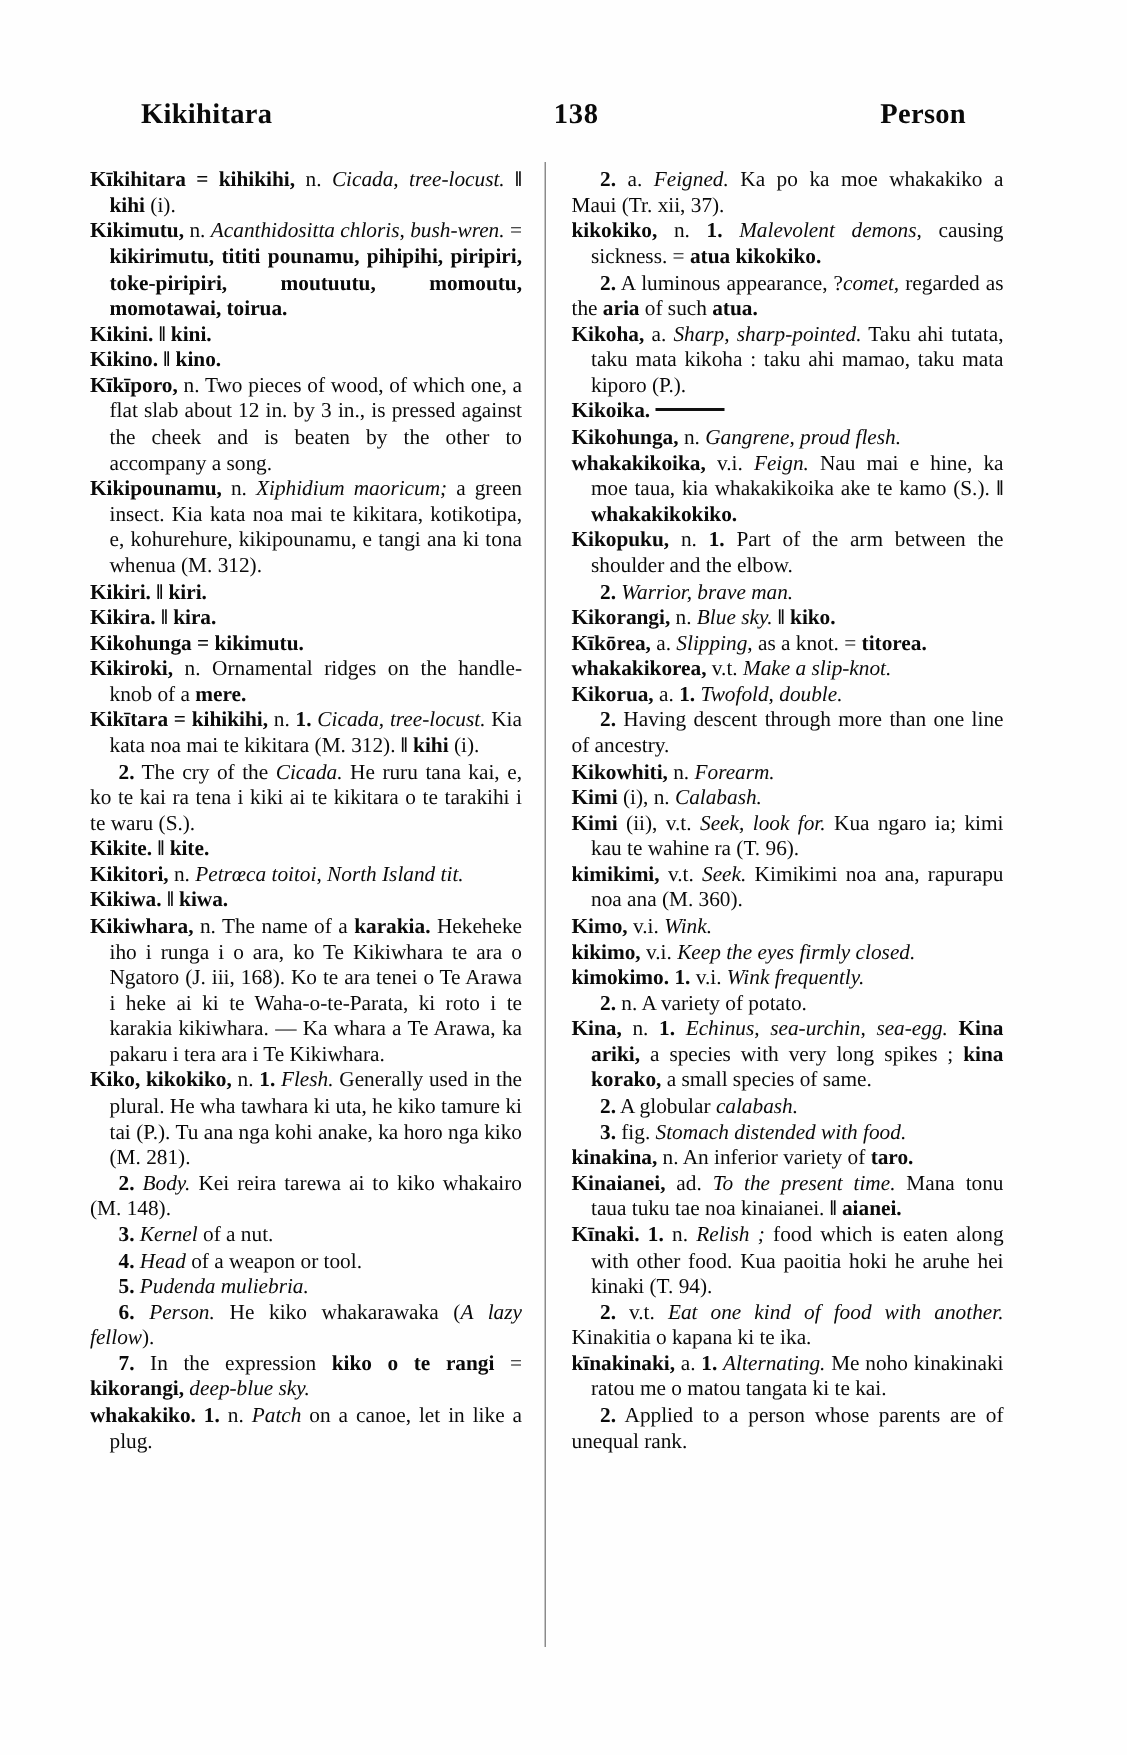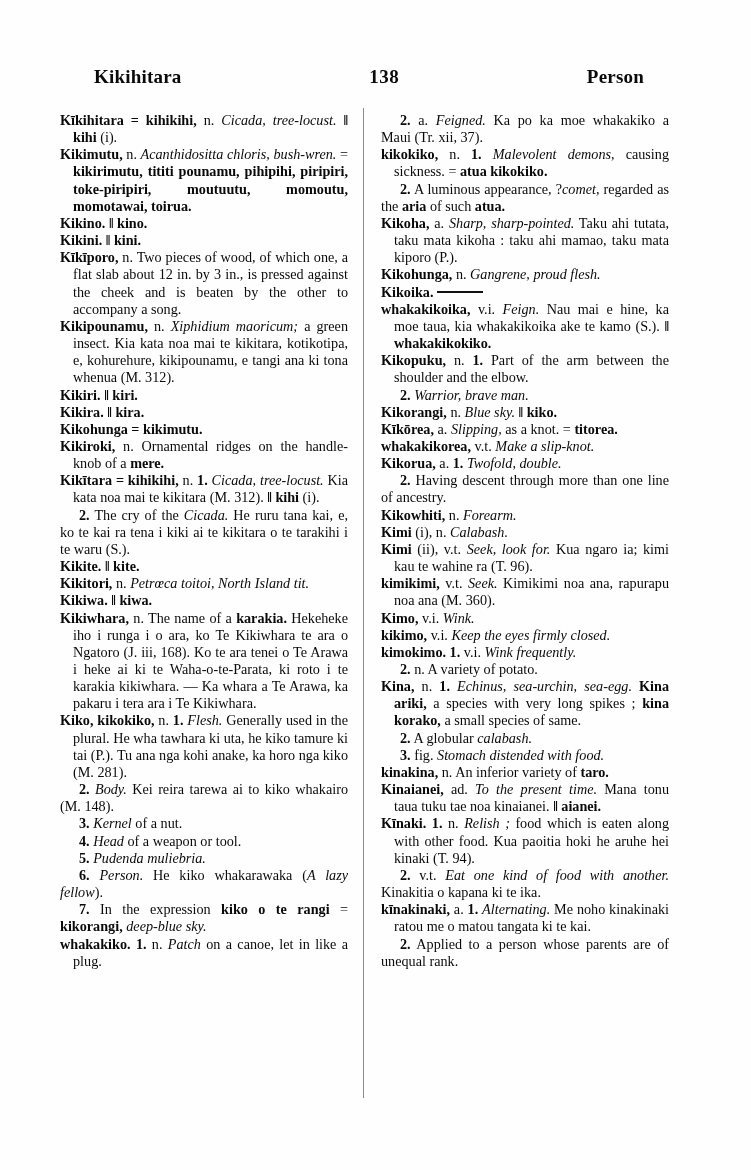--- a/index.html
+++ b/index.html
@@ -103,22 +103,22 @@
     <span class="rh-left">Kikihitara</span>
     <span class="rh-mid">138</span>
     <span class="rh-right">Person</span>
   </div>
 
   <div class="columns">
     <div class="col-divider"></div>
     <div class="col col-left" id="col-left">
         <div class="entry"><span class="bd">Kīkihitara = kihikihi,</span><span> n. </span><span class="it">Cicada, tree-locust.</span><span>  </span><span class="bd">‖ kihi</span><span> (i).</span></div>
         <div class="entry"><span class="bd">Kikimutu,</span><span> n. </span><span class="it">Acanthidositta chloris, bush-wren.</span><span>  = </span><span class="bd">kikirimutu, tititi pounamu, pihipihi, piripiri, toke-piripiri, moutuutu, momoutu, momotawai, toirua.</span></div>
+        <div class="entry"><span class="bd">Kikini.</span><span>  </span><span class="bd">‖ kini.</span></div>
         <div class="entry"><span class="bd">Kikino.</span><span>  </span><span class="bd">‖ kino.</span></div>
-        <div class="entry"><span class="bd">Kikini.</span><span>  </span><span class="bd">‖ kini.</span></div>
         <div class="entry"><span class="bd">Kīkīporo,</span><span> n.  Two pieces of wood, of which one, a flat slab about 12 in. by 3 in., is pressed against the cheek and is beaten by the other to accompany a song.</span></div>
         <div class="entry"><span class="bd">Kikipounamu,</span><span> n.  </span><span class="it">Xiphidium maoricum;</span><span> a green insect.  Kia kata noa mai te kikitara, kotikotipa, e, kohurehure, kikipounamu, e tangi ana ki tona whenua (M. 312).</span></div>
         <div class="entry"><span class="bd">Kikiri.</span><span>  </span><span class="bd">‖ kiri.</span></div>
         <div class="entry"><span class="bd">Kikira.</span><span>  </span><span class="bd">‖ kira.</span></div>
         <div class="entry"><span class="bd">Kikohunga = kikimutu.</span></div>
         <div class="entry"><span class="bd">Kikiroki,</span><span> n.   Ornamental ridges on the handle-knob of a </span><span class="bd">mere.</span></div>
         <div class="entry"><span class="bd">Kikītara = kihikihi,</span><span> n.  </span><span class="bd">1.</span><span> </span><span class="it">Cicada, tree-locust.</span><span>  Kia kata noa mai te kikitara (M. 312).  </span><span class="bd">‖ kihi</span><span> (i).</span></div>
         <div class="entry sense"><span class="bd">2.</span><span> The cry of the </span><span class="it">Cicada.</span><span>  He ruru tana kai, e, ko te kai ra tena i kiki ai te kikitara o te tarakihi i te waru (S.).</span></div>
         <div class="entry"><span class="bd">Kikite.</span><span>  </span><span class="bd">‖ kite.</span></div>
         <div class="entry"><span class="bd">Kikitori,</span><span> n.  </span><span class="it">Petrœca toitoi, North Island tit.</span></div>
@@ -131,22 +131,22 @@
         <div class="entry sense"><span class="bd">5.</span><span> </span><span class="it">Pudenda muliebria.</span></div>
         <div class="entry sense"><span class="bd">6.</span><span> </span><span class="it">Person.</span><span>  He kiko whakarawaka (</span><span class="it">A lazy fellow</span><span>).</span></div>
         <div class="entry sense"><span class="bd">7.</span><span> In the expression </span><span class="bd">kiko o te rangi</span><span> = </span><span class="bd">kikorangi,</span><span> </span><span class="it">deep-blue sky.</span></div>
         <div class="entry"><span class="bd">whakakiko.</span><span>  </span><span class="bd">1.</span><span> n.   </span><span class="it">Patch</span><span> on a canoe, let in like a plug.</span></div>
       </div>
     <div class="col col-right" id="col-right">
         <div class="entry sense"><span class="bd">2.</span><span> a.   </span><span class="it">Feigned.</span><span>   Ka po ka moe whakakiko a Maui (Tr. xii, 37).</span></div>
         <div class="entry"><span class="bd">kikokiko,</span><span> n.   </span><span class="bd">1.</span><span> </span><span class="it">Malevolent demons,</span><span> causing sickness.   = </span><span class="bd">atua kikokiko.</span></div>
         <div class="entry sense"><span class="bd">2.</span><span> A luminous appearance, ?</span><span class="it">comet,</span><span> regarded as the </span><span class="bd">aria</span><span> of such </span><span class="bd">atua.</span></div>
         <div class="entry"><span class="bd">Kikoha,</span><span> a.  </span><span class="it">Sharp, sharp-pointed.</span><span> Taku ahi tutata, taku mata kikoha : taku ahi mamao, taku mata kiporo (P.).</span></div>
+        <div class="entry"><span class="bd">Kikoika.</span><span class="emrule"></span></div>
         <div class="entry"><span class="bd">Kikohunga,</span><span> n.   </span><span class="it">Gangrene, proud flesh.</span></div>
-        <div class="entry"><span class="bd">Kikoika.</span><span class="emrule"></span></div>
         <div class="entry"><span class="bd">whakakikoika,</span><span> v.i.   </span><span class="it">Feign.</span><span>   Nau mai e hine, ka moe taua, kia whakakikoika ake te kamo (S.).   </span><span class="bd">‖ whakakikokiko.</span></div>
         <div class="entry"><span class="bd">Kikopuku,</span><span> n.   </span><span class="bd">1.</span><span> Part of the arm between the shoulder and the elbow.</span></div>
         <div class="entry sense"><span class="bd">2.</span><span> </span><span class="it">Warrior, brave man.</span></div>
         <div class="entry"><span class="bd">Kikorangi,</span><span> n.   </span><span class="it">Blue sky.</span><span>   </span><span class="bd">‖ kiko.</span></div>
         <div class="entry"><span class="bd">Kīkōrea,</span><span> a.  </span><span class="it">Slipping,</span><span> as a knot.  = </span><span class="bd">titorea.</span></div>
         <div class="entry"><span class="bd">whakakikorea,</span><span> v.t.   </span><span class="it">Make a slip-knot.</span></div>
         <div class="entry"><span class="bd">Kikorua,</span><span> a.   </span><span class="bd">1.</span><span> </span><span class="it">Twofold, double.</span></div>
         <div class="entry sense"><span class="bd">2.</span><span> Having descent through more than one line of ancestry.</span></div>
         <div class="entry"><span class="bd">Kikowhiti,</span><span> n.   </span><span class="it">Forearm.</span></div>
         <div class="entry"><span class="bd">Kimi</span><span> (i), n.   </span><span class="it">Calabash.</span></div>

